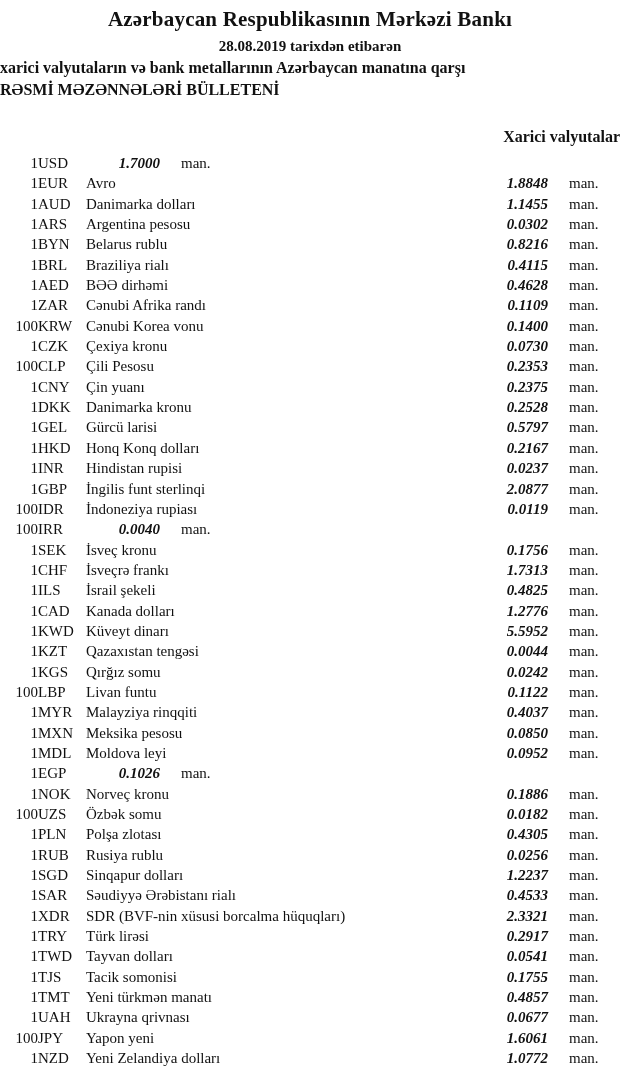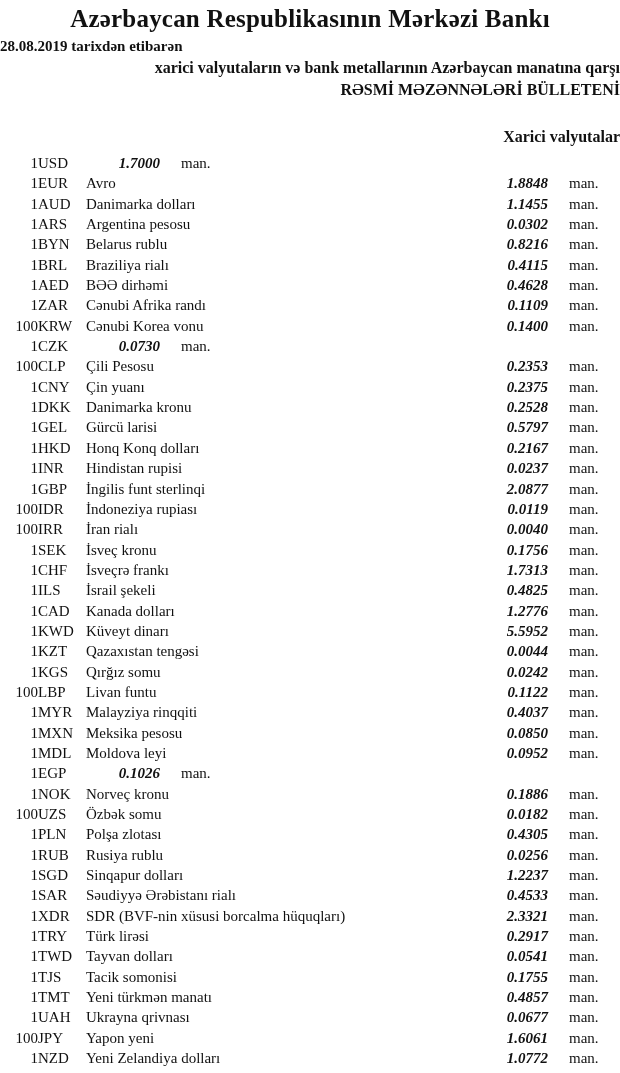--- a/index.html
+++ b/index.html
@@ -5,29 +5,29 @@
   * { margin:0; padding:0; box-sizing:border-box; }
   html,body { background:#ffffff; }
   body {
     width:620px; height:1073px;
     font-family:"Liberation Serif", serif;
     color:#111111;
     overflow:hidden;
   }
   .page { width:620px; height:1073px; padding-top:7px; }
   .title {
-    font-size:25px; font-weight:bold; text-align:center;
+    font-size:21px; font-weight:bold; text-align:center;
     letter-spacing:0.2px; line-height:24px;
   }
   .subhead {
-    font-size:15px; font-weight:bold; 
+    font-size:15px; font-weight:bold; text-align:center;
     margin-top:6px; line-height:18px;
   }
   .subline {
-    font-size:16px; font-weight:bold; text-align:right;
+    font-size:16px; font-weight:bold; text-align:left;
     margin-top:3px; line-height:19px;
   }
   .section-title {
     font-size:16px; font-weight:bold; text-align:right;
     margin-top:28px; margin-bottom:7px; line-height:19px;
   }
   .table { width:620px; padding:0 20px 0 8px; }
   .row {
     display:flex; align-items:baseline;
     height:20.35px; font-size:15px; line-height:20.35px;
@@ -111,20 +111,21 @@
       <div class="row">
         <span class="qty">100</span>
         <span class="code">KRW</span>
         <span class="name">Cənubi Korea vonu</span>
         <span class="rate">0.1400</span>
         <span class="unit">man.</span>
       </div>
       <div class="row">
         <span class="qty">1</span>
         <span class="code">CZK</span>
+        <span class="name">Çexiya kronu</span>
         <span class="rate">0.0730</span>
         <span class="unit">man.</span>
       </div>
       <div class="row">
         <span class="qty">100</span>
         <span class="code">CLP</span>
         <span class="name">Çili Pesosu</span>
         <span class="rate">0.2353</span>
         <span class="unit">man.</span>
       </div>
@@ -173,21 +174,20 @@
       <div class="row">
         <span class="qty">100</span>
         <span class="code">IDR</span>
         <span class="name">İndoneziya rupiası</span>
         <span class="rate">0.0119</span>
         <span class="unit">man.</span>
       </div>
       <div class="row">
         <span class="qty">100</span>
         <span class="code">IRR</span>
-        <span class="name">İran rialı</span>
         <span class="rate">0.0040</span>
         <span class="unit">man.</span>
       </div>
       <div class="row">
         <span class="qty">1</span>
         <span class="code">SEK</span>
         <span class="name">İsveç kronu</span>
         <span class="rate">0.1756</span>
         <span class="unit">man.</span>
       </div>

